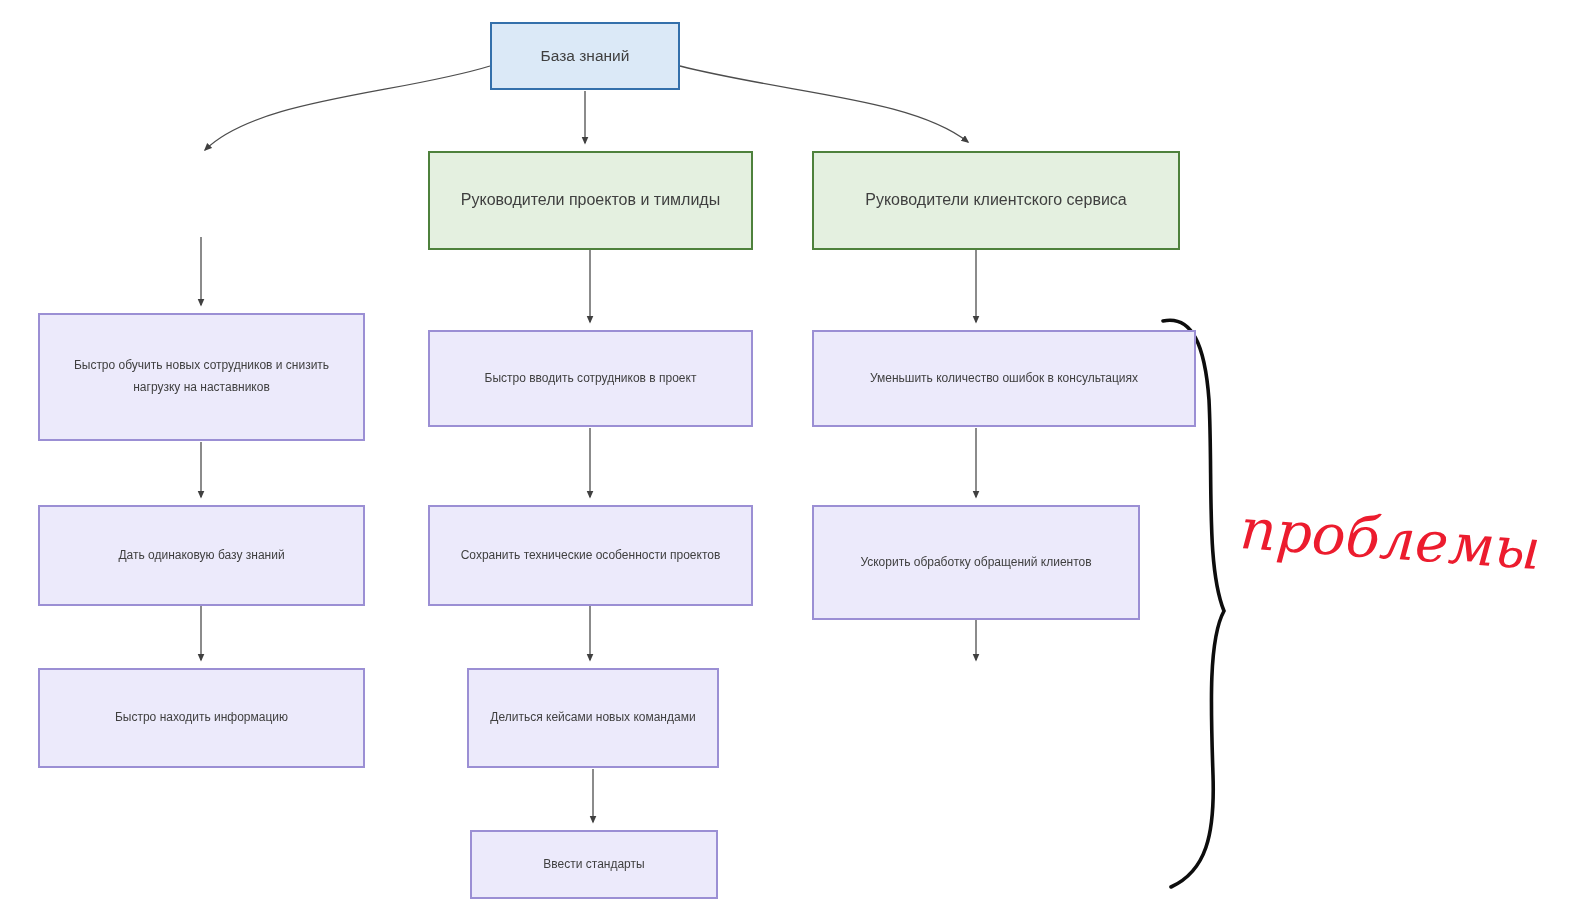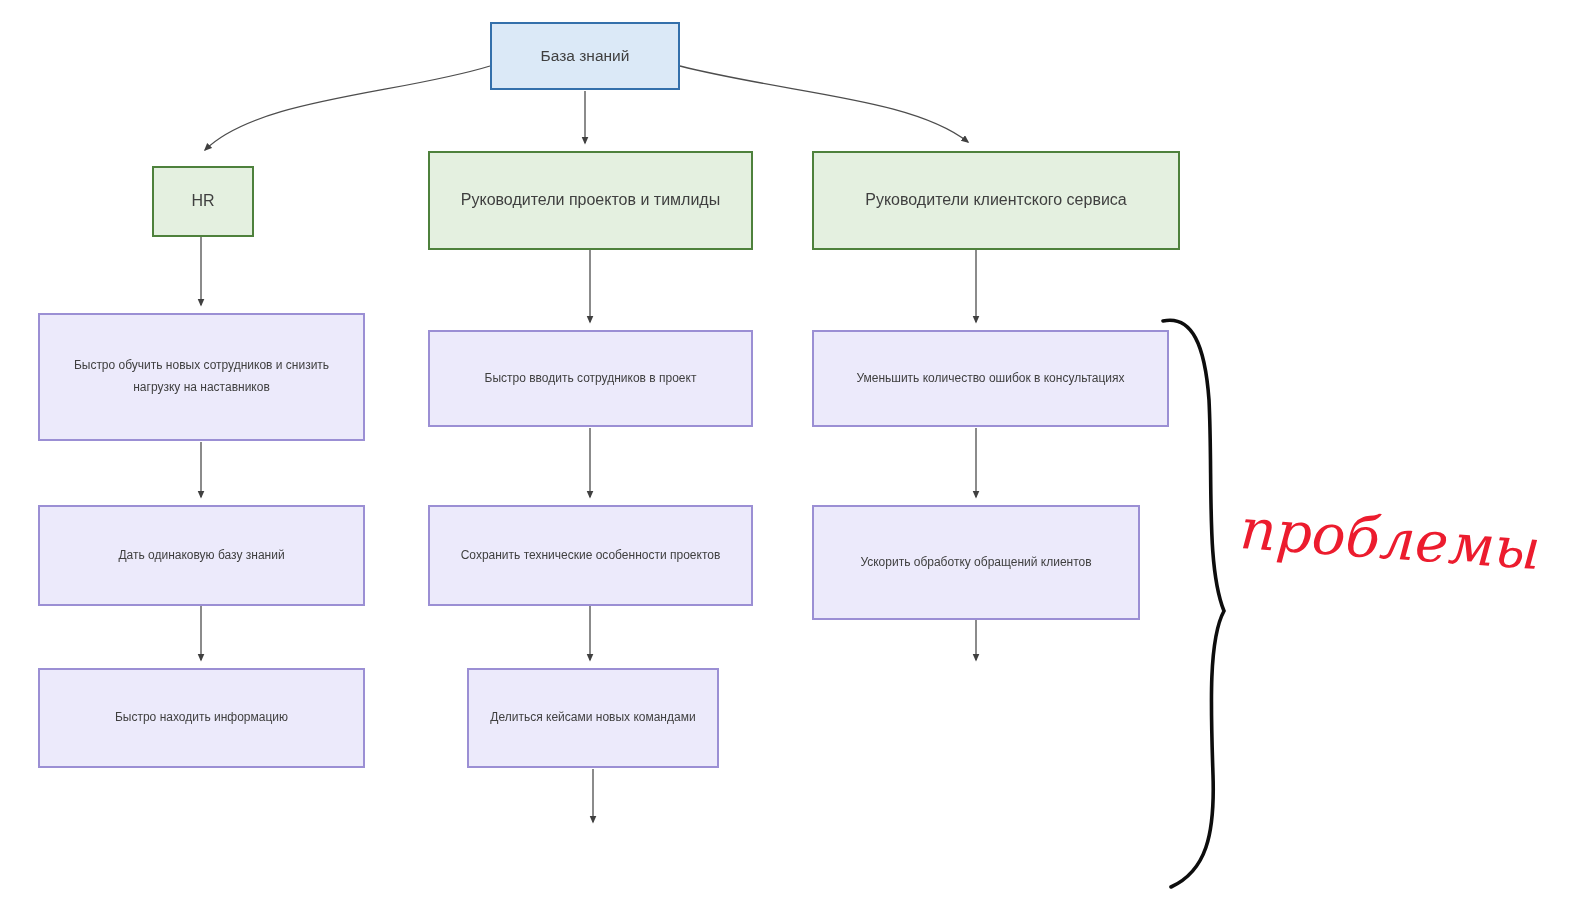--- a/index.html
+++ b/index.html
@@ -79,30 +79,30 @@
       <path d="M 976 606 L 976 660" marker-end="url(#arr)"></path>
     </g>
     <path d="M 1163 321 C 1192 315, 1205 345, 1209 400
              C 1213 480, 1206 566, 1224 611
              C 1208 640, 1211 712, 1213 775
              C 1215 835, 1206 871, 1171 887" fill="none" stroke="#0d0d0d" stroke-width="3.6" stroke-linecap="round"></path>
   </svg>
 
   <div class="node node-root" style="left:490px;top:22px;width:190px;height:68px;">База знаний</div>
 
-  <div class="node node-green" style="left:152px;top:166px;width:102px;height:71px;">HR</div>
   <div class="node node-green" style="left:428px;top:151px;width:325px;height:99px;">Руководители проектов и тимлиды</div>
   <div class="node node-green" style="left:812px;top:151px;width:368px;height:99px;text-align:center;">Руководители клиентского сервиса</div>
 
   <div class="node node-purple" style="left:38px;top:313px;width:327px;height:128px;">Быстро обучить новых сотрудников и снизить нагрузку на наставников</div>
   <div class="node node-purple" style="left:38px;top:505px;width:327px;height:101px;">Дать одинаковую базу знаний</div>
   <div class="node node-purple" style="left:38px;top:668px;width:327px;height:100px;">Быстро находить информацию</div>
 
   <div class="node node-purple" style="left:428px;top:330px;width:325px;height:97px;text-align:right;">Быстро вводить сотрудников в проект</div>
   <div class="node node-purple" style="left:428px;top:505px;width:325px;height:101px;">Сохранить технические особенности проектов</div>
   <div class="node node-purple" style="left:467px;top:668px;width:252px;height:100px;">Делиться кейсами новых командами</div>
+  <div class="node node-purple" style="left:470px;top:830px;width:248px;height:69px;">Ввести стандарты</div>
 
-  <div class="node node-purple" style="left:812px;top:330px;width:357px;height:97px;text-align:center;">Уменьшить количество ошибок в консультациях</div>
+  <div class="node node-purple" style="left:812px;top:330px;width:384px;height:97px;text-align:center;">Уменьшить количество ошибок в консультациях</div>
   <div class="node node-purple" style="left:812px;top:505px;width:328px;height:115px;">Ускорить обработку обращений клиентов</div>
 
   <div class="annotation">проблемы</div>
 
 </div>
 
 </body></html>

